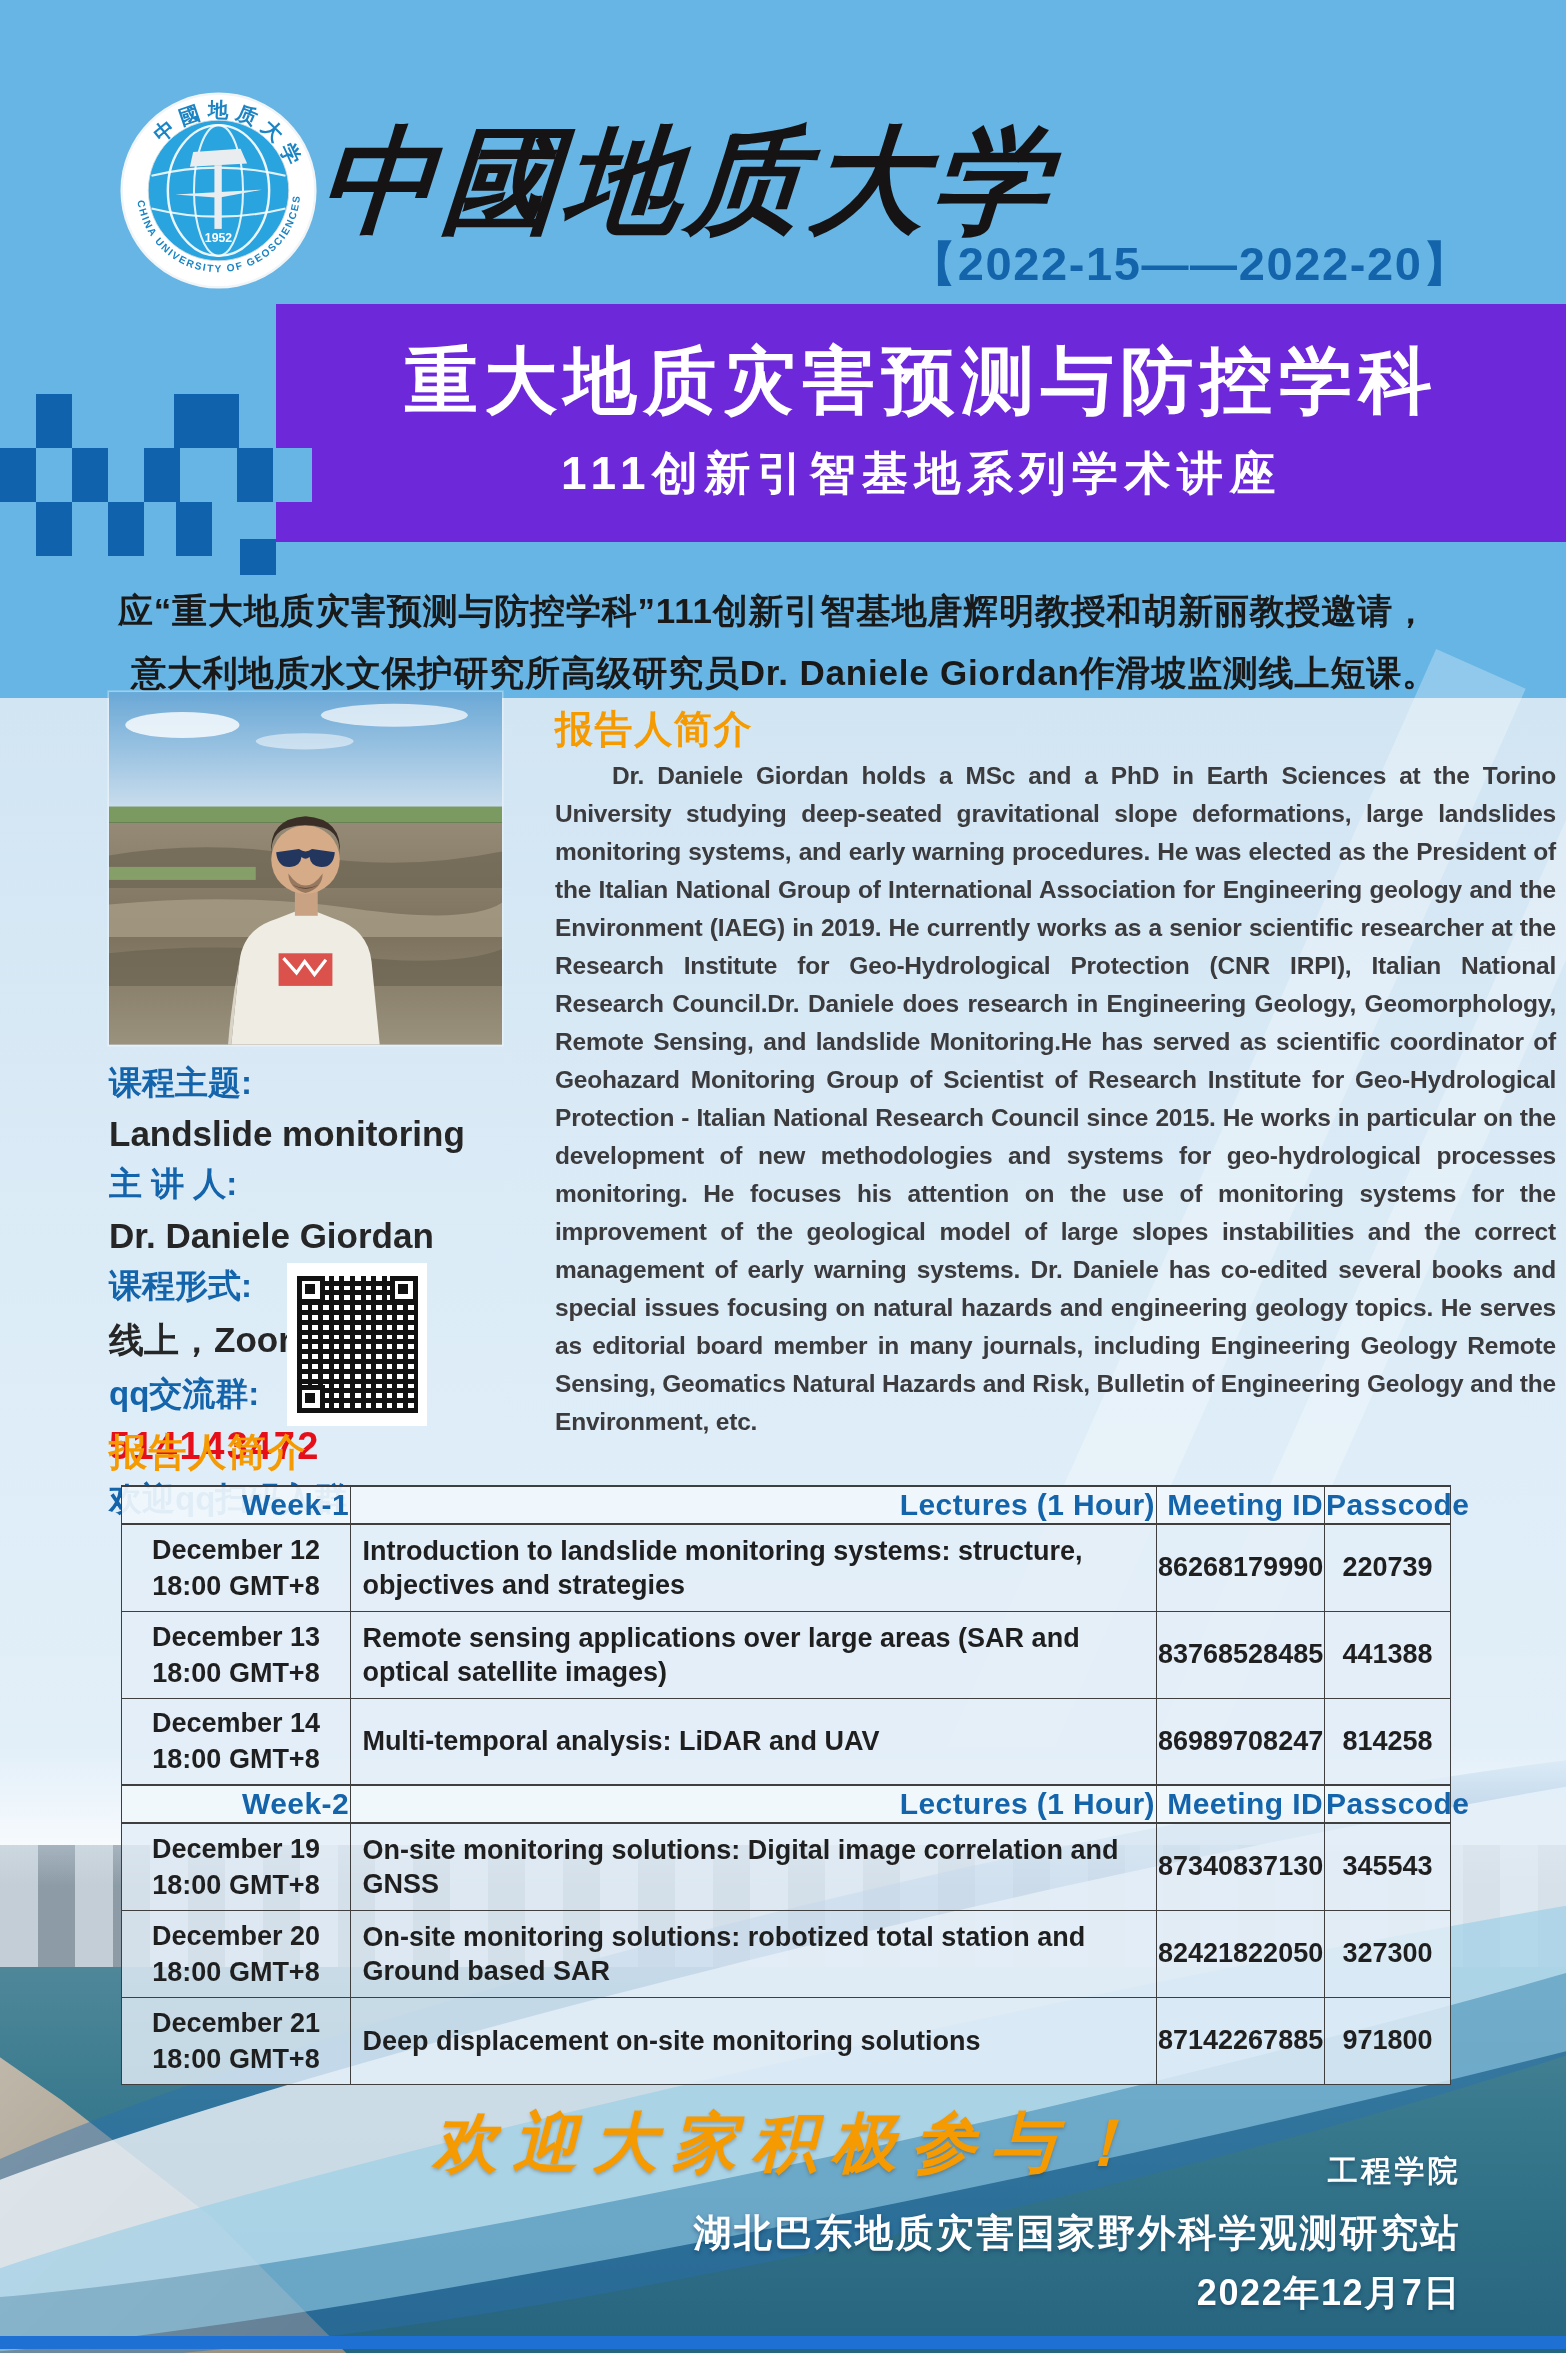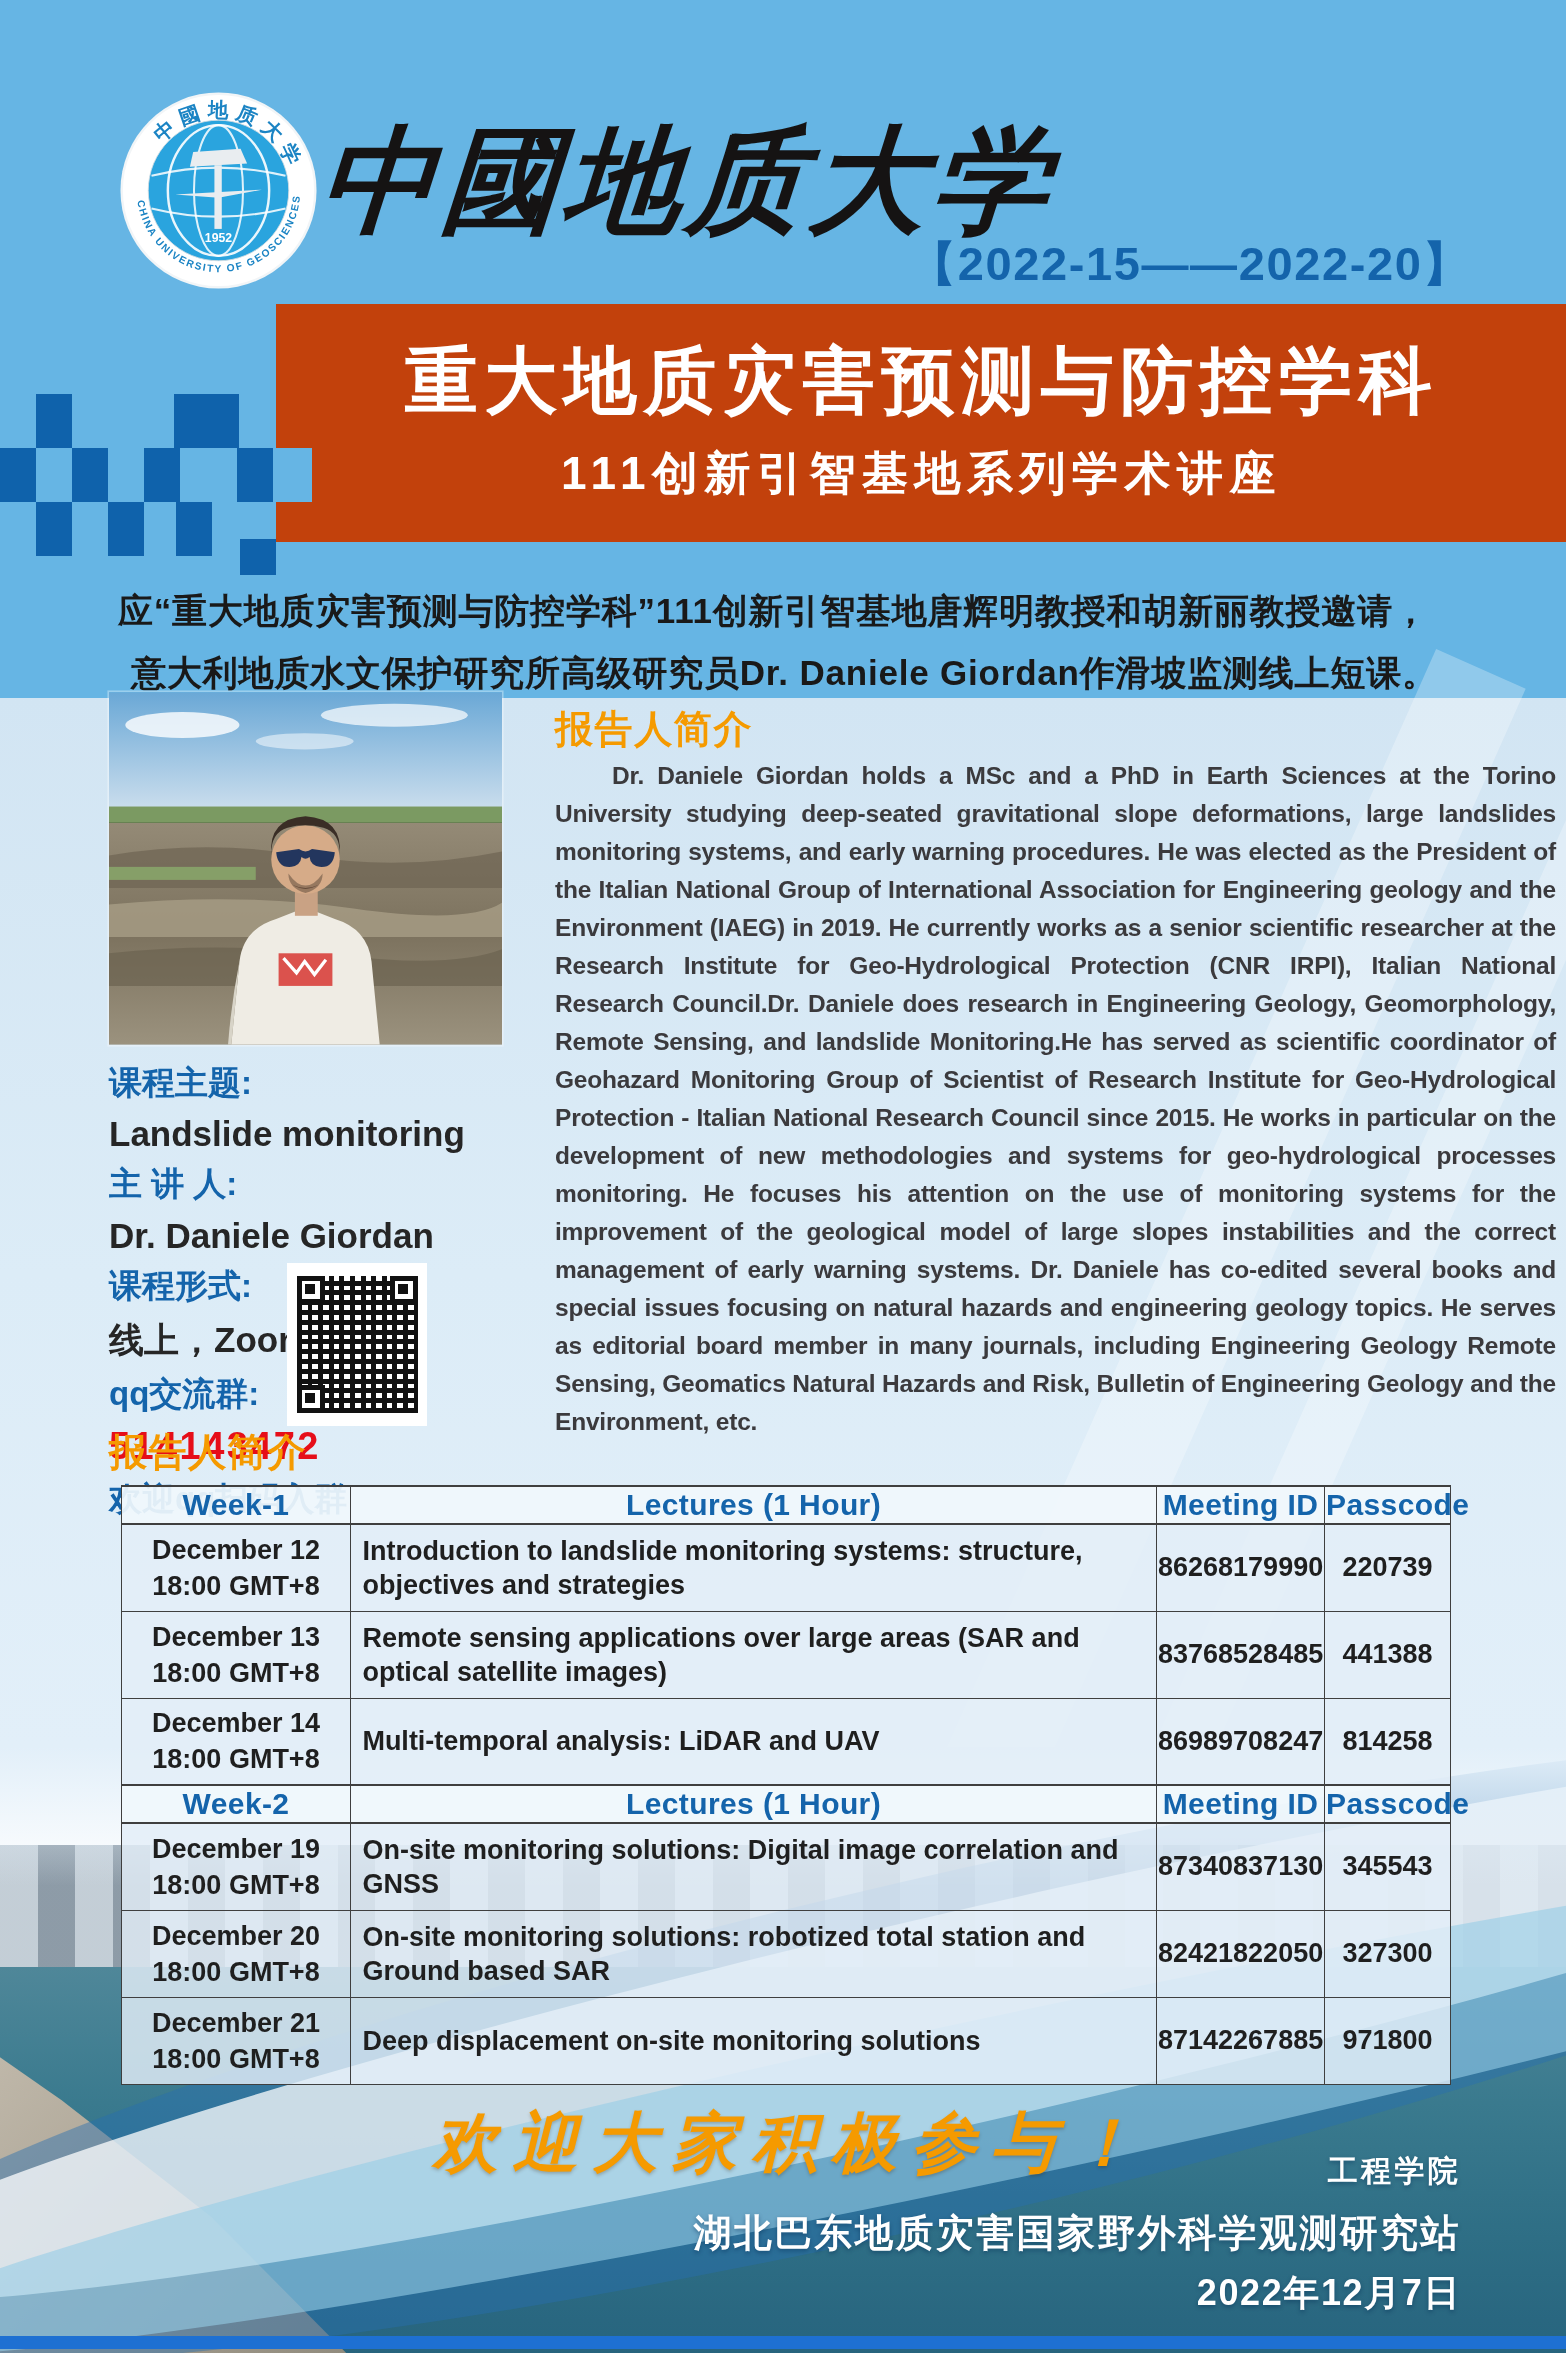--- a/index.html
+++ b/index.html
@@ -19,21 +19,21 @@
     font-weight:900;font-style:italic;font-size:116px;letter-spacing:6.5px;
     color:#151313;transform:skewX(-4deg);white-space:nowrap;
   }
   .series-tag{
     position:absolute;right:96px;top:233px;
     color:#1464ab;font-weight:800;font-size:47px;letter-spacing:1.6px;white-space:nowrap;
   }
   
   .title-band{
     position:absolute;left:276px;top:304px;width:1291px;height:238px;
-    background:#c2410c;display:flex;flex-direction:column;justify-content:center;align-items:center;
+    background:#6d28d9;display:flex;flex-direction:column;justify-content:center;align-items:center;
   }
   .title-main{color:#ffffff;font-weight:900;font-size:73px;letter-spacing:6.5px;white-space:nowrap;line-height:1.1;}
   .title-sub{color:#ffffff;font-weight:800;font-size:46px;letter-spacing:6.5px;white-space:nowrap;margin-top:21px;}
   .sq{position:absolute;width:36px;height:54px;}
   .sq.d{background:#0f62ab;} .sq.l{background:#66b5e4;}
   
   .intro{
     position:absolute;left:46px;top:580px;width:1477px;
     color:#191919;font-weight:800;font-size:35px;line-height:62px;letter-spacing:0.8px;
   }
@@ -78,21 +78,21 @@
   table.sched{
     position:absolute;left:121px;top:1485px;width:1329px;
     border-collapse:collapse;table-layout:fixed;z-index:3;
   }
   table.sched col.c1{width:229px;} table.sched col.c2{width:806px;}
   table.sched col.c3{width:168px;} table.sched col.c4{width:126px;}
   table.sched td,table.sched th{border:1.6px solid #3f3f3f;box-sizing:border-box;}
   table.sched tr.hdr th{
     height:32px;background:rgba(240,247,252,0.93);
     color:#1464ab;font-weight:800;font-size:30px;letter-spacing:0.4px;
-    border-top-width:2.4px;border-bottom-width:2.4px;
+    border-top-width:2.4px;border-bottom-width:2.4px;text-align:right;
   }
   table.sched tr.row td{height:87px;background:rgba(227,238,248,0.82);color:#1f1f1f;}
   td.datec{text-align:center;font-weight:800;font-size:27px;line-height:36px;}
   td.lecc{text-align:left;font-weight:800;font-size:27px;line-height:34px;padding:4.9px 11.4px;}
   td.idc,td.pcc{text-align:center;font-weight:800;font-size:27px;letter-spacing:0;}
   
   .bottom-zone{position:absolute;left:0;top:1747px;width:1567px;height:607px;overflow:hidden;}
   .dam-wall{position:absolute;left:0;top:98px;width:1567px;height:147px;
     background:
       repeating-linear-gradient(90deg,rgba(200,210,218,0.9) 0 38px,rgba(140,154,166,0.9) 38px 75px),

